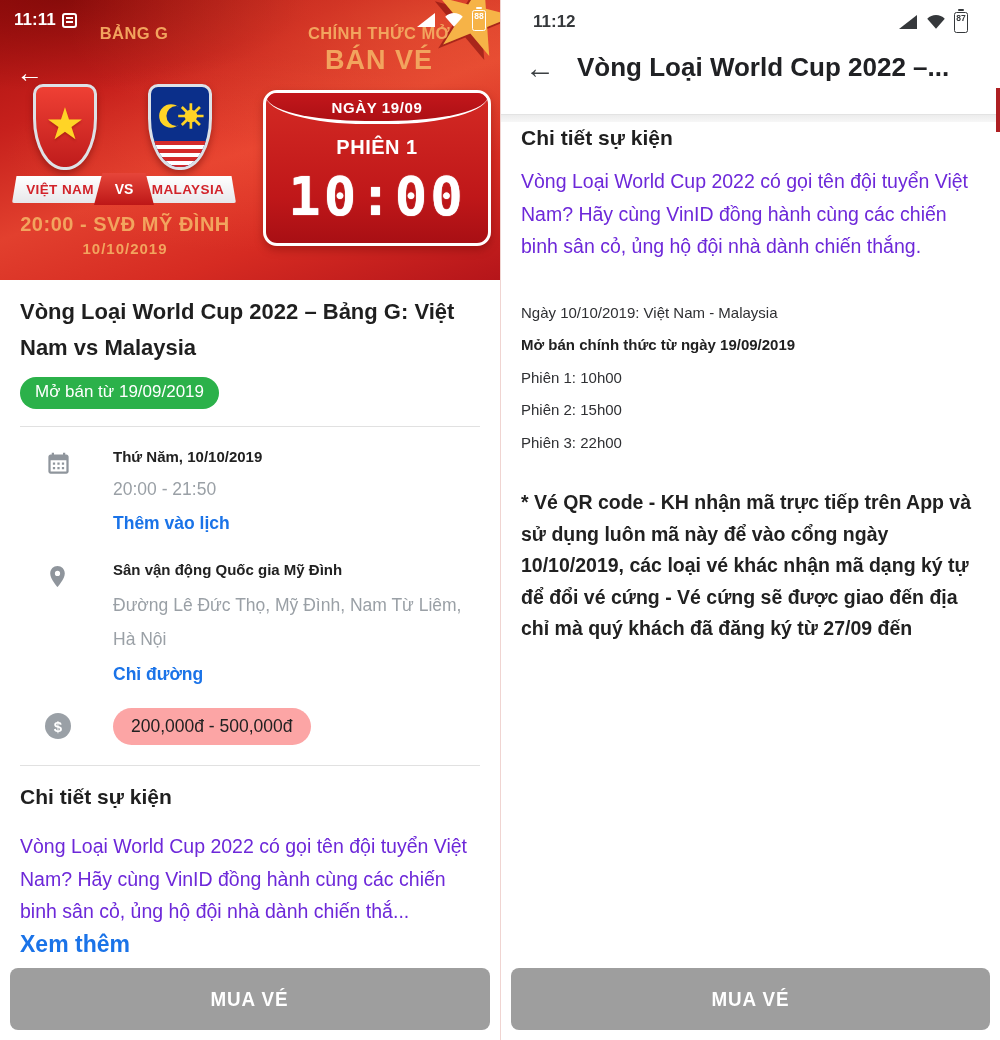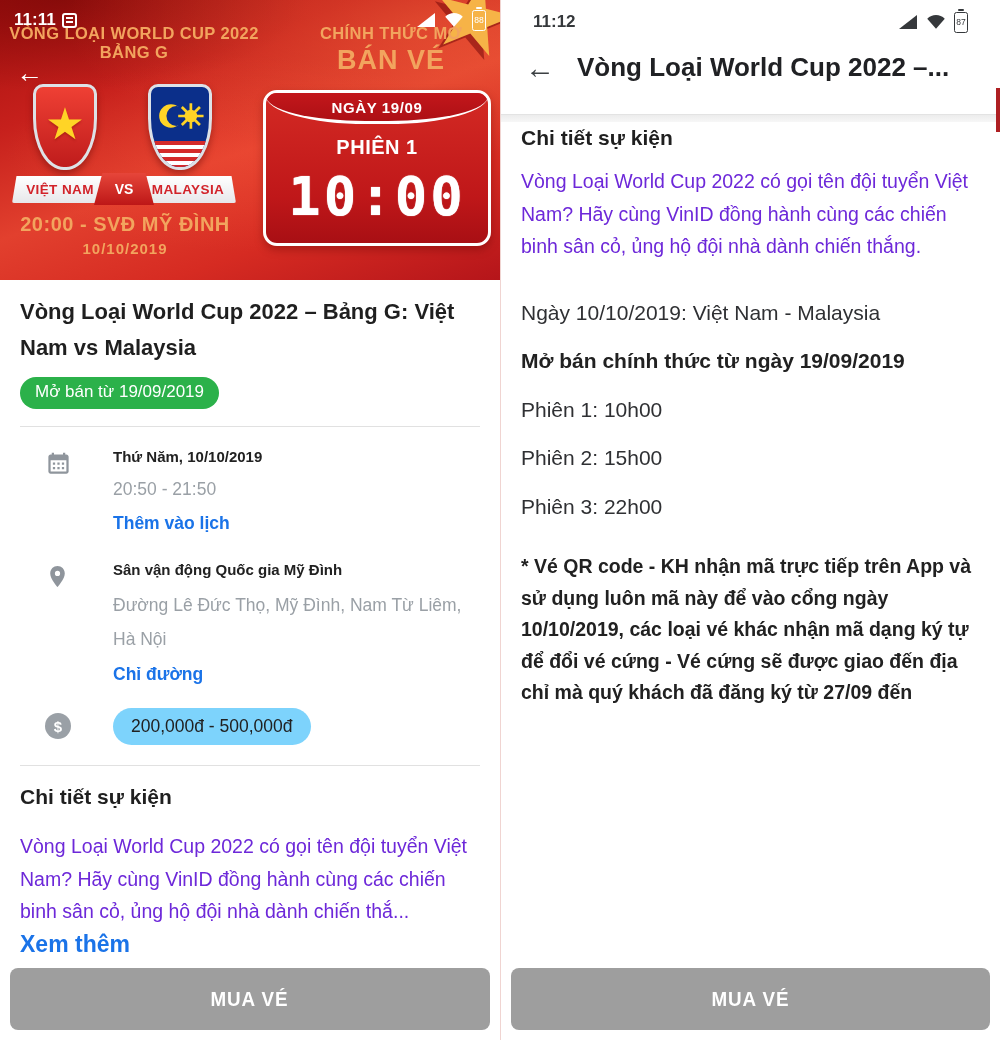--- a/index.html
+++ b/index.html
@@ -21,26 +21,26 @@
   .statusbar .time { font-size:17px; font-weight:bold; }
   .sb-left { display:flex; align-items:center; gap:6px; }
   .sb-right { margin-left:auto; display:flex; align-items:center; gap:8px; }
   .white-sb { color:#fff; }
   .dark-sb { color:#35383b; }
   .notif-ic { width:15px; height:15px; border:2px solid currentColor; border-radius:3px; position:relative; }
   .notif-ic::before, .notif-ic::after { content:""; position:absolute; left:2px; right:2px; height:2px; background:currentColor; }
   .notif-ic::before { top:2px; } .notif-ic::after { top:6px; }
   .sig-ic, .wifi-ic { display:block; }
   .batt-ic { width:14px; height:21px; border:1.8px solid currentColor; border-radius:2.5px; position:relative;
-    display:flex; align-items:center; justify-content:center; font-size:8.5px; font-weight:normal; }
+    display:flex; justify-content:center; font-size:8.5px; font-weight:bold; }
   .batt-ic::before { content:""; position:absolute; top:-4px; left:3px; right:3px; height:2.5px; background:currentColor; border-radius:1px; }
 
   .banner-title-left { position:absolute; left:0; top:24px; width:268px; text-align:center; color:#f2a45e;
     font-weight:bold; line-height:19px; font-size:16.5px; letter-spacing:.4px; z-index:3; }
-  .banner-title-right { position:absolute; left:296px; top:24px; width:190px; text-align:center; color:#f2a45e;
+  .banner-title-right { position:absolute; left:284px; top:24px; width:190px; text-align:center; color:#f2a45e;
     font-weight:bold; font-size:16.5px; line-height:19px; letter-spacing:.4px; z-index:3; }
   .banner-title-right .big { font-size:27px; line-height:30px; letter-spacing:1px; margin-top:2px; }
   .back-arrow-left { position:absolute; left:16px; top:58px; color:#fff; font-size:27px; font-weight:bold; z-index:6; cursor:pointer; }
 
   .flags { position:absolute; left:33px; top:84px; width:180px; height:90px; z-index:2; }
   .shield { position:absolute; width:64px; height:86px; border:3px solid #dde2e7;
     border-radius:10px 10px 48% 48% / 10px 10px 60% 60%;
     box-shadow:0 4px 7px rgba(80,0,0,.4); overflow:hidden; }
   .shield-vn { left:0; top:0; background:linear-gradient(180deg,#ef4034,#bf1c1c); display:flex; align-items:center; justify-content:center; }
   .shield-vn .star { color:#ffd426; font-size:44px; line-height:1; margin-top:-6px; text-shadow:0 2px 2px rgba(120,20,0,.35); }
@@ -77,21 +77,21 @@
   .event-title { margin-top:14px; font-size:22px; line-height:36px; font-weight:bold; color:#1f1f1f; }
   .badge { display:inline-block; margin-top:11px; background:#2bb14a; color:#fff; font-size:17px;
     padding:5px 15px 7px; border-radius:17px; }
   .divider { height:1px; background:#e1e1e1; margin-top:17px; }
   .inforow { display:flex; }
   .row-icon { width:93px; padding-left:25px; padding-top:2px; flex:none; color:#8f959c; }
   .row-body { flex:1; }
   .row-title { font-size:15px; font-weight:bold; color:#212121; }
   .row-sub { font-size:17.5px; color:#9aa0a6; margin-top:14px; line-height:34px; }
   .row-link { font-size:17.5px; color:#1a73e8; font-weight:bold; margin-top:14px; cursor:pointer; }
-  .price-pill { display:inline-block; background:#7dd3fc; border-radius:19px; padding:8px 18px;
+  .price-pill { display:inline-block; background:#fca5a5; border-radius:19px; padding:8px 18px;
     font-size:17.5px; color:#212121; }
   .dollar-circle { width:26px; height:26px; border-radius:50%; background:#9aa0a6; color:#fff;
     display:flex; align-items:center; justify-content:center; font-size:15px; font-weight:bold; }
   .section-h { font-size:21px; font-weight:bold; color:#1f1f1f; }
   .body-text { font-size:19.5px; line-height:32.5px; color:#6d28d9; }
   .see-more { font-size:23px; color:#1a73e8; font-weight:bold; margin-top:3px; cursor:pointer; }
 
   .buy-btn { position:absolute; left:10px; right:10px; bottom:10px; height:62px; background:#9e9e9e;
     border:none; border-radius:8px; display:flex; align-items:center; justify-content:center; z-index:9; cursor:pointer; }
   .buy-btn span { color:#fff; font-weight:bold; font-size:20px; letter-spacing:1px; transform:scaleX(.94); }
@@ -101,21 +101,21 @@
   .r-backrow { position:absolute; left:0; right:0; top:52px; display:flex; align-items:center; padding:0 24px; }
   .back-arrow-right { font-size:30px; color:#3c4043; font-weight:bold; margin-right:22px; cursor:pointer; line-height:1; }
   .rtitle { font-size:26px; font-weight:bold; color:#202124; white-space:nowrap; overflow:hidden; }
   .rheader-shade { position:absolute; left:0; right:0; top:114px; height:8px;
     background:linear-gradient(180deg,#ececec,#f7f7f7); border-top:1px solid #e3e3e3; }
   .scroll-ind { position:absolute; right:0; top:88px; width:4px; height:44px; background:#ae1f22; z-index:8; }
   .rcontent { position:relative; padding:0 20px; }
   .r-h { margin-top:10px; }
   .r-para { margin-top:15px; }
   .r-block { margin-top:34px; }
-  .r-line { font-size:21px; line-height:32.5px; color:#2f3033;margin-top:16px; }
+  .r-line { font-size:15px; line-height:32.5px; color:#2f3033; }
   .r-line.bold { font-weight:bold; color:#212121; }
   .r-note { margin-top:28px; font-size:19.5px; line-height:31.5px; font-weight:bold; color:#212121; }
 </style>
 </head>
 <body>
 
 <div class="stage">
 
   <div class="screen">
     <div class="banner">
@@ -133,21 +133,20 @@
           <svg class="wifi-ic" width="20" height="16" viewBox="0 0 24 18">
               <path d="M12 17 L1.5 5 C4.5 2 8 .6 12 .6 C16 .6 19.5 2 22.5 5 Z" fill="currentColor"></path>
             </svg>
           <span class="batt-ic">
               <span>88</span>
             </span>
         </div>
       </div>
 
       <div class="banner-title-left">
-        <div>VÒNG LOẠI WORLD CUP 2022</div>
         <div>BẢNG G</div>
       </div>
       <div class="banner-title-right">
         <div>CHÍNH THỨC MỞ</div>
         <div class="big">BÁN VÉ</div>
       </div>
 
       <div class="back-arrow-left">←</div>
 
       <div class="flags">
@@ -195,21 +194,21 @@
       <div class="divider"></div>
 
       <div class="inforow" style="margin-top:21px;">
         <div class="row-icon">
           <svg width="27" height="27" viewBox="0 0 24 24" fill="#8f959c">
             <path d="M19 4h-1V2.5h-2V4H8V2.5H6V4H5C3.9 4 3 4.9 3 6v13c0 1.1.9 2 2 2h14c1.1 0 2-.9 2-2V6c0-1.1-.9-2-2-2zm0 15H5V9h14v10zM7 11h2v2H7zm4 0h2v2h-2zm4 0h2v2h-2zM7 15h2v2H7zm4 0h2v2h-2zm4 0h2v2h-2z"></path>
           </svg>
         </div>
         <div class="row-body">
           <div class="row-title">Thứ Năm, 10/10/2019</div>
-          <div class="row-sub" style="line-height:20px;">20:50 - 21:50</div>
+          <div class="row-sub" style="line-height:20px;">20:00 - 21:50</div>
           <div class="row-link">Thêm vào lịch</div>
         </div>
       </div>
 
       <div class="inforow" style="margin-top:27px;">
         <div class="row-icon">
           <svg width="25" height="27" viewBox="0 0 24 24" fill="#8f959c">
             <path d="M12 2C8.1 2 5 5.1 5 9c0 5.2 7 13 7 13s7-7.8 7-13c0-3.9-3.1-7-7-7zm0 9.5A2.5 2.5 0 1 1 12 6.5a2.5 2.5 0 0 1 0 5z"></path>
           </svg>
         </div>

